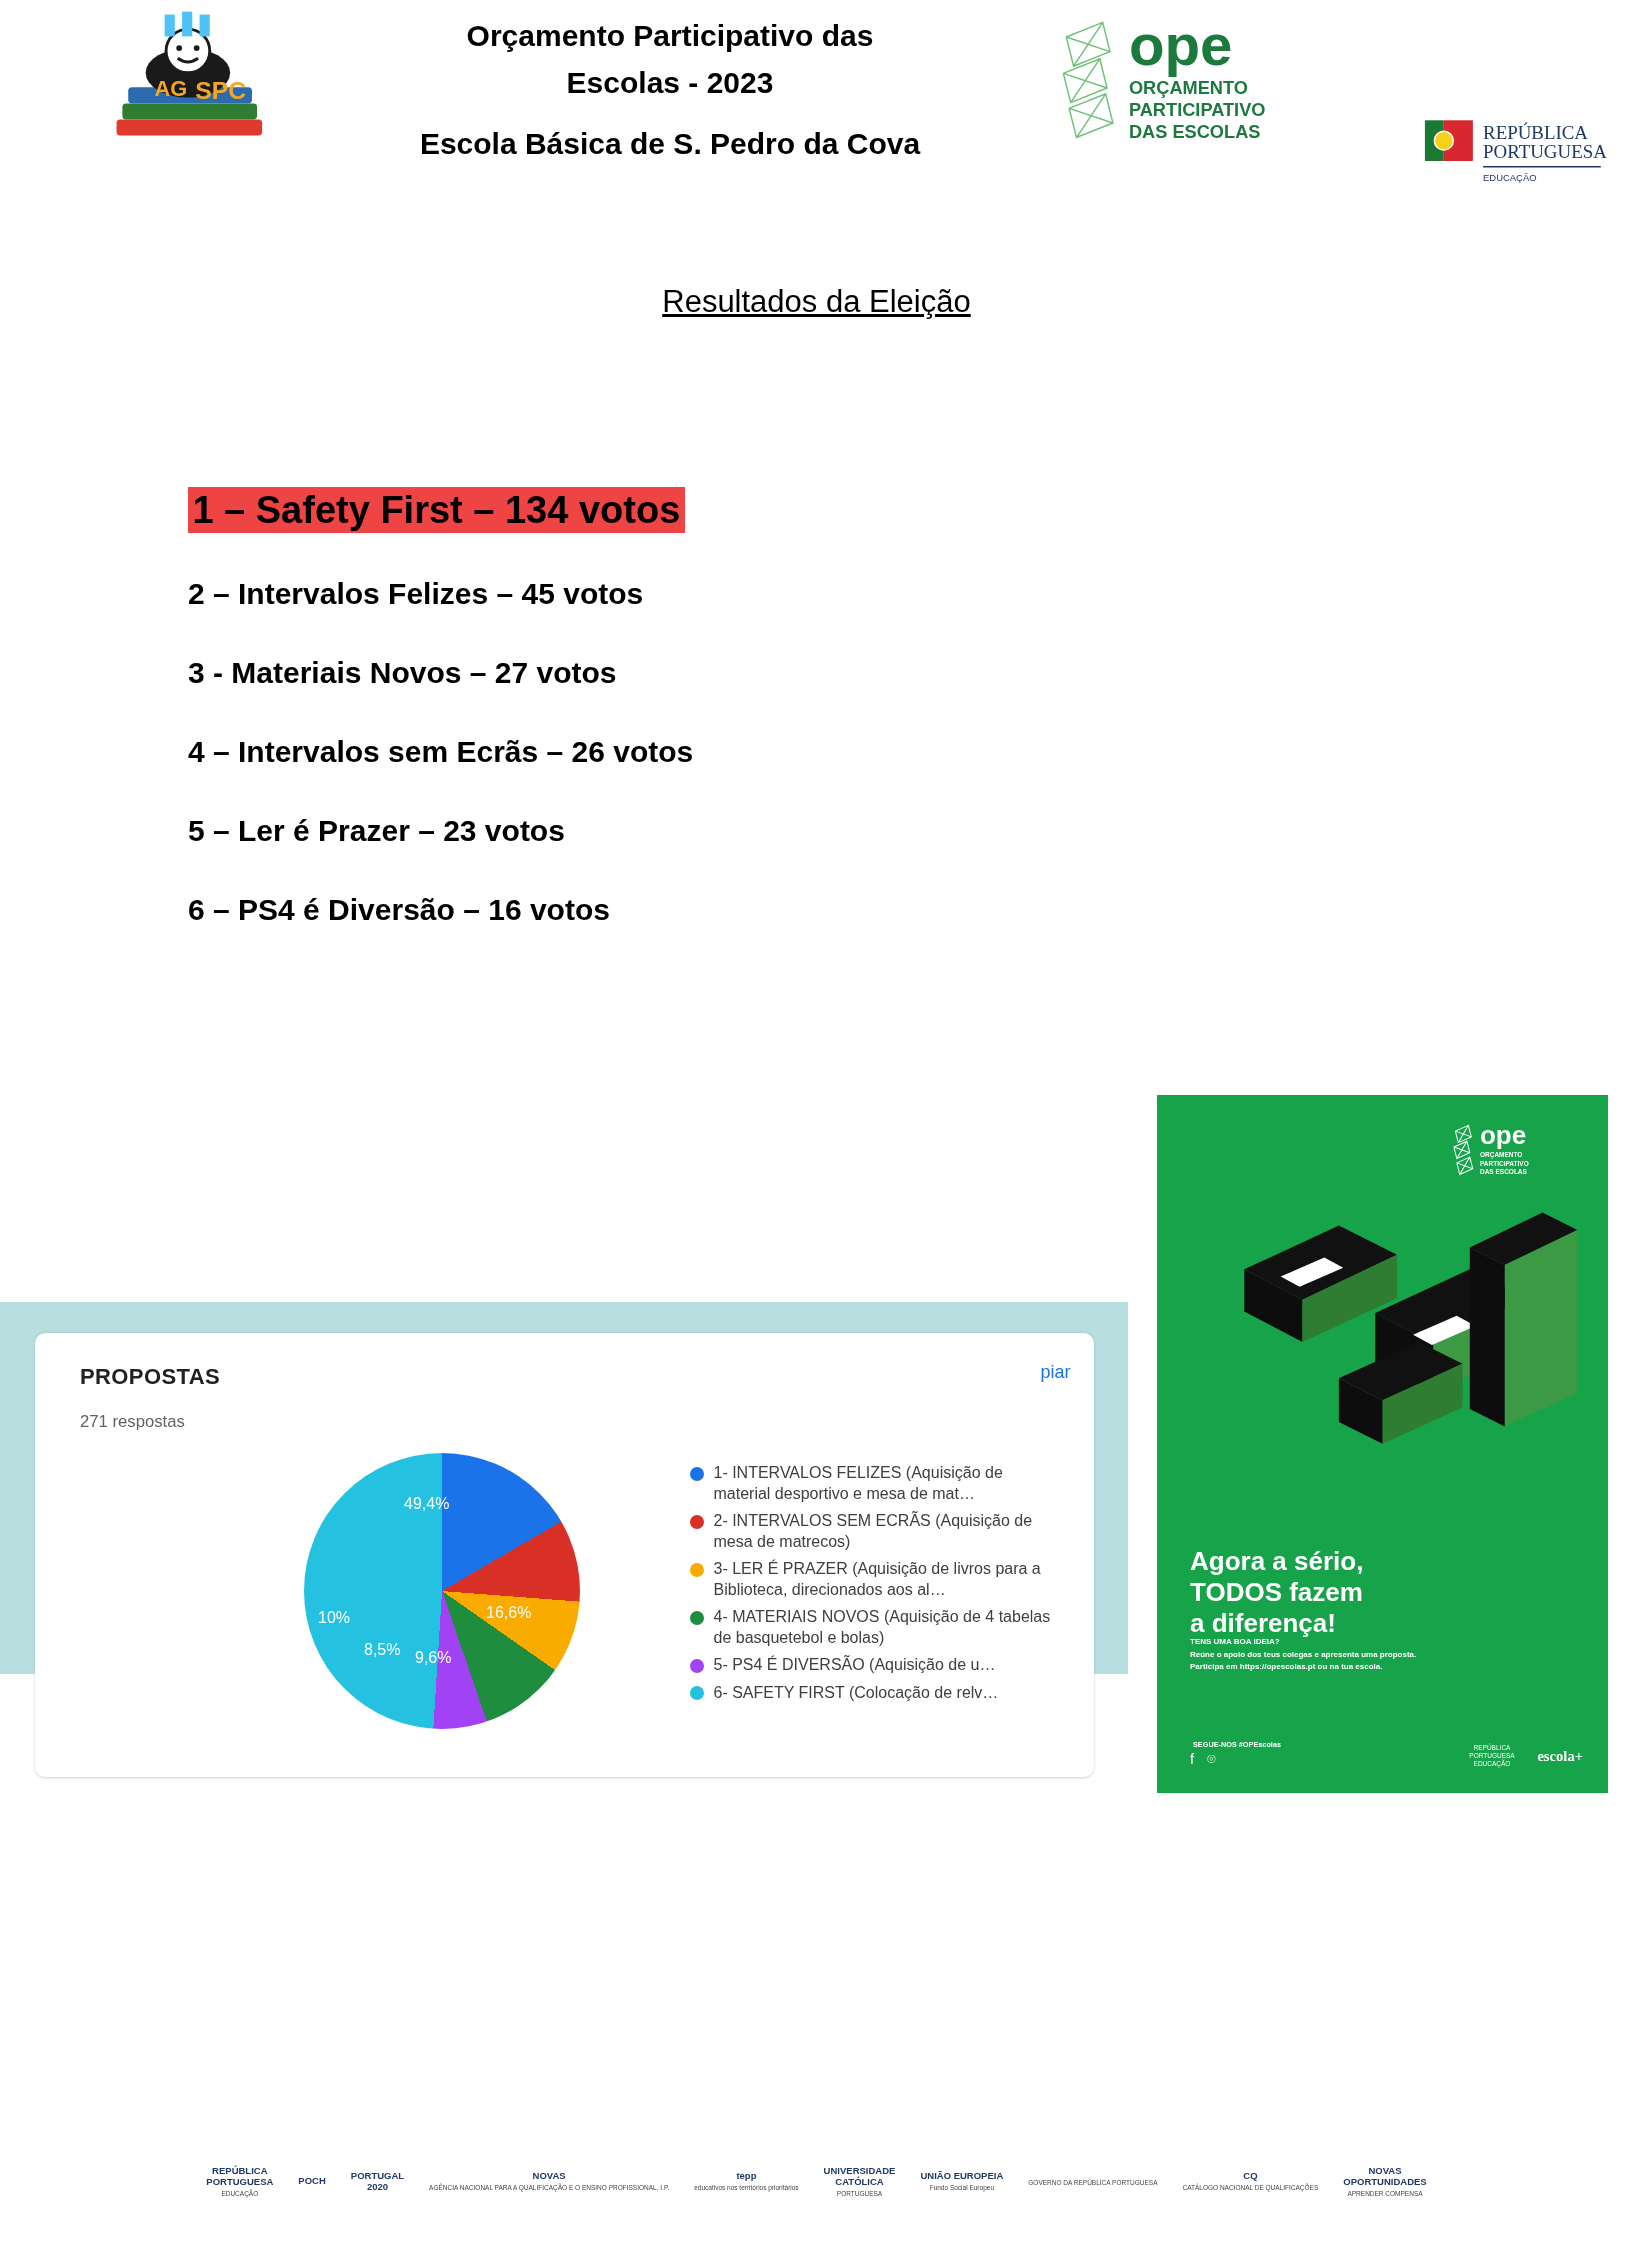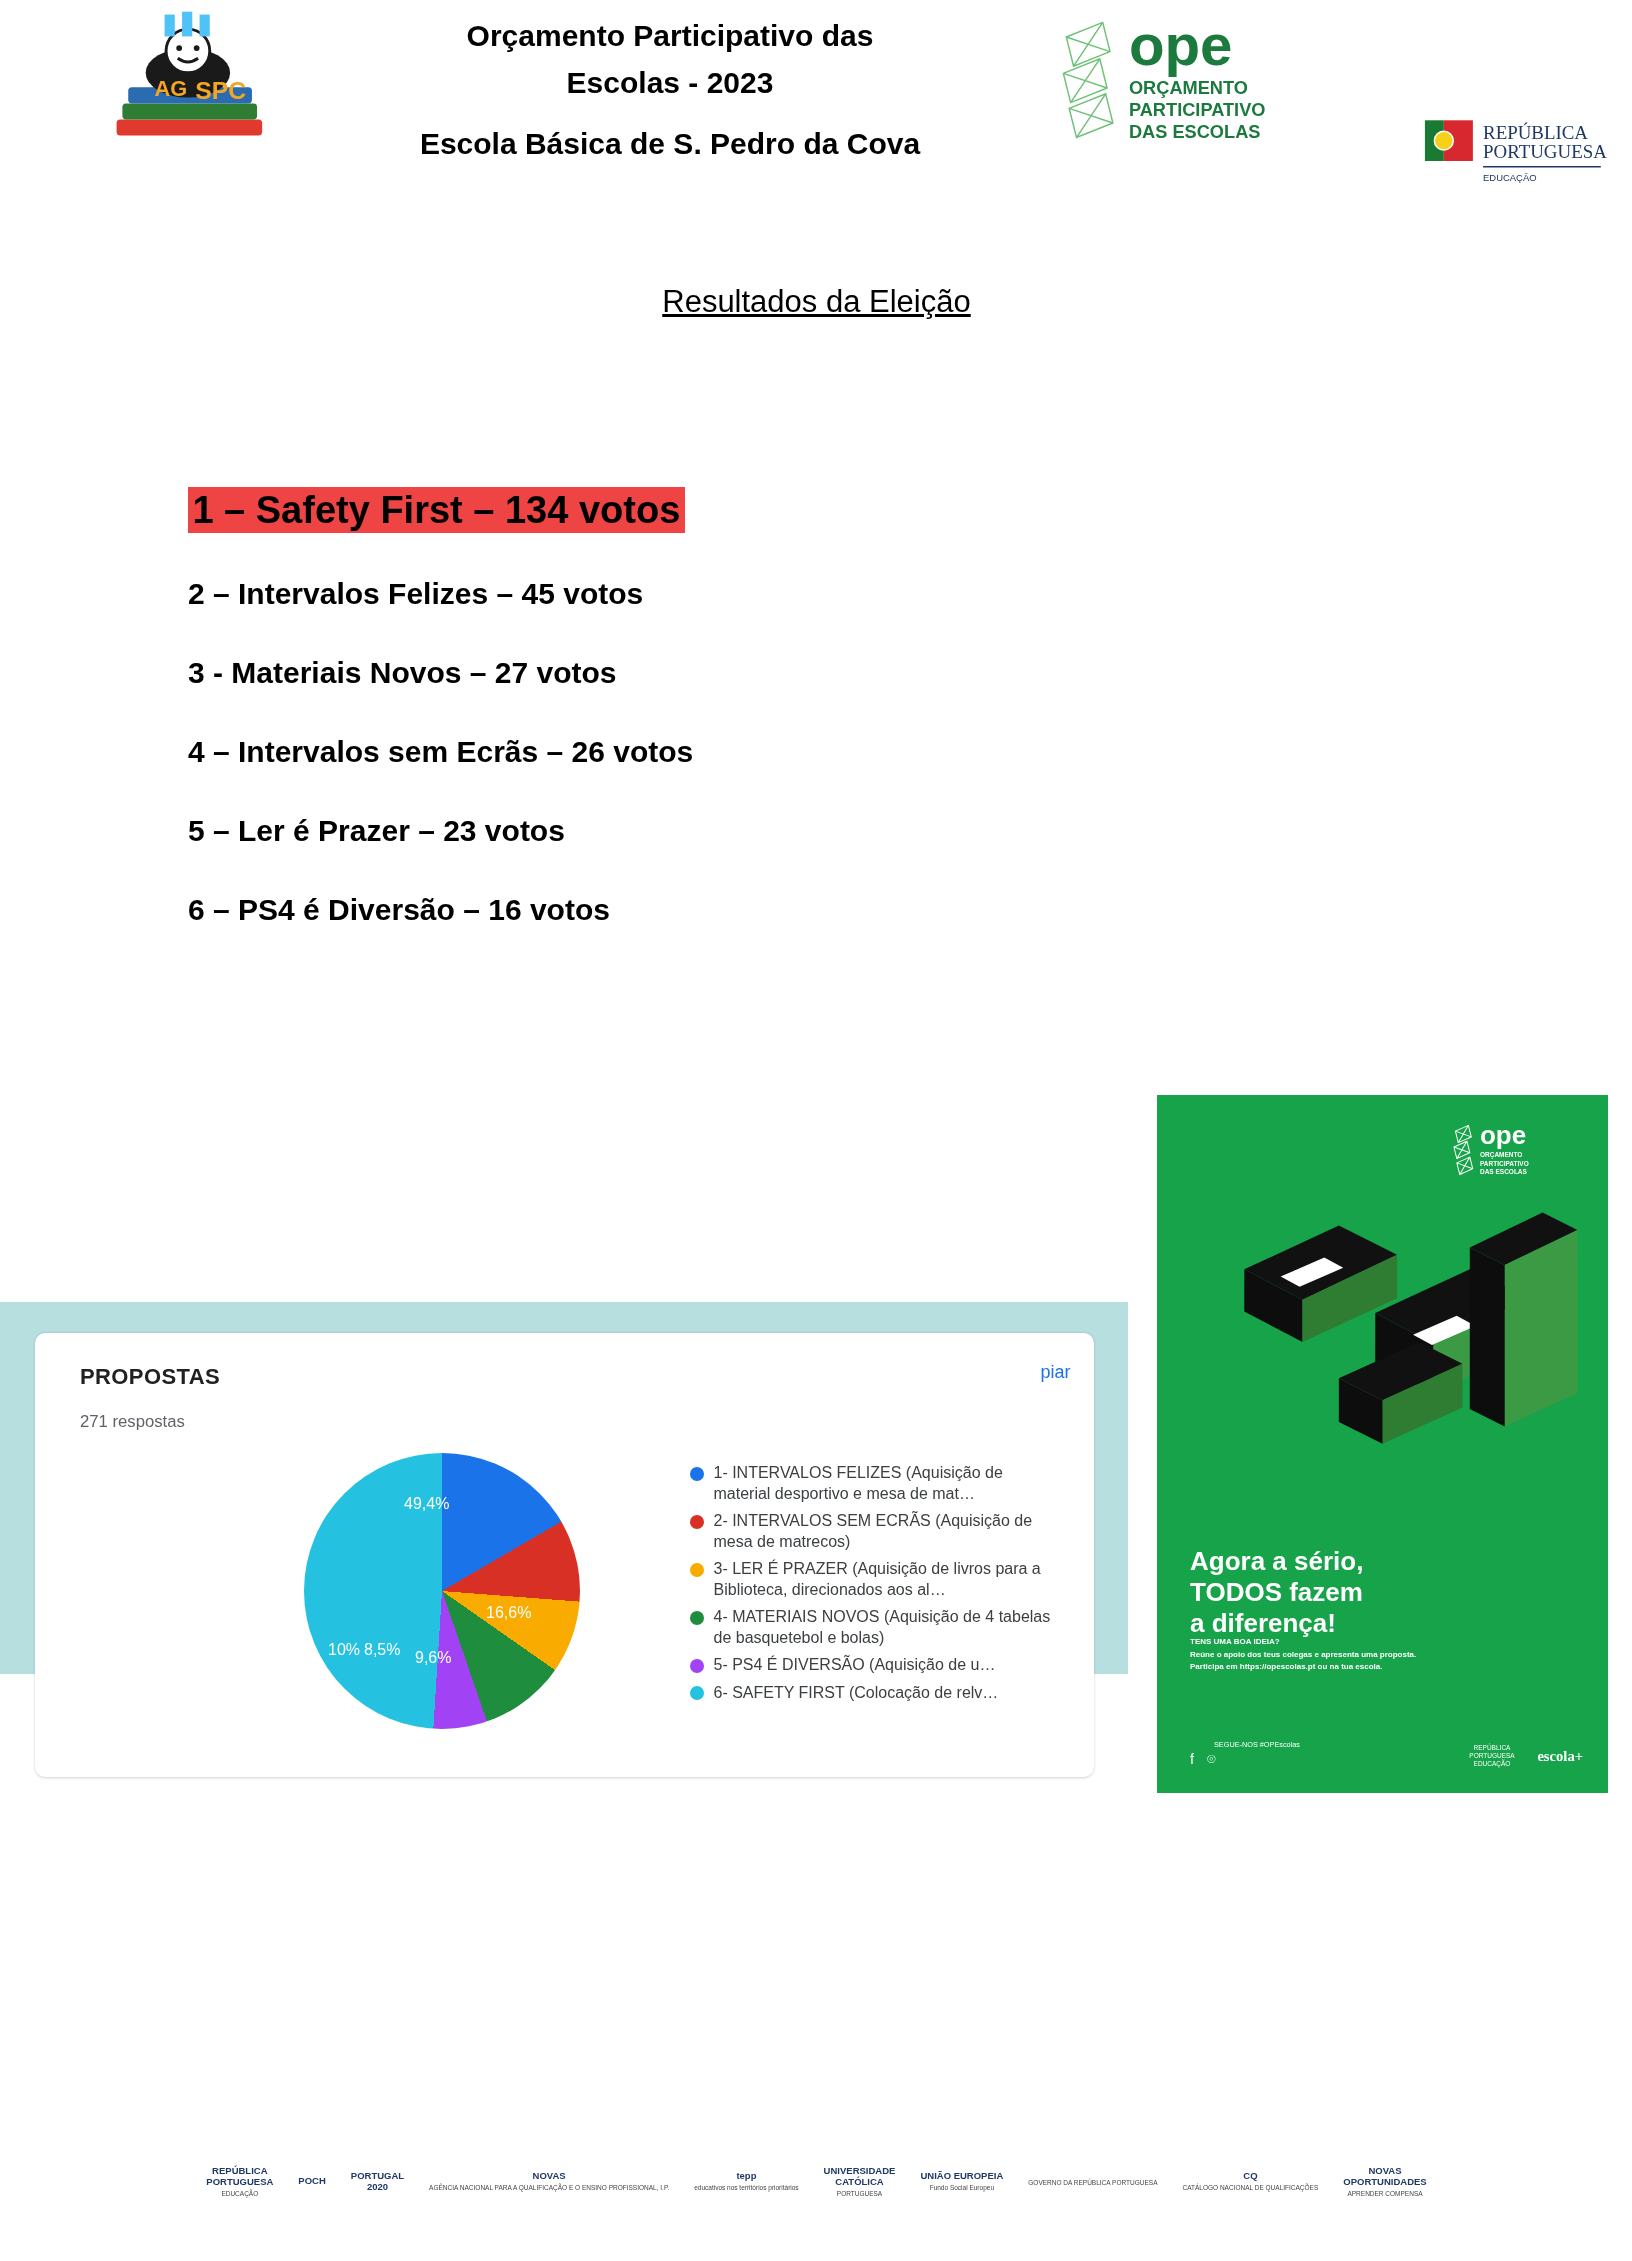--- a/index.html
+++ b/index.html
@@ -146,21 +146,21 @@
   .pie-label {
     position: absolute;
     font-size: 16px;
     color: #ffffff;
     font-weight: 500;
     white-space: nowrap;
   }
   .pl-164 { left: 182px; top: 151px; }
   .pl-96  { left: 111px; top: 196px; }
   .pl-85  { left: 60px;  top: 188px; }
-  .pl-10  { left: 24px;  top: 156px; margin-top: 32px; }
+  .pl-10  { left: 14px;  top: 156px; }
   .pl-494 { left: 100px; top: 42px; }
 
   .legend {
     position: absolute;
     left: 655px; top: 130px;
     width: 378px;
   }
   .legend-row {
     display: flex;
     align-items: flex-start;
@@ -217,23 +217,23 @@
   }
   .poster-q {
     position: absolute;
     left: 33px; top: 542px;
     font-size: 8px;
     color: #ffffff;
     font-weight: bold;
   }
   .poster-social {
     position: absolute;
-    left: 41px; top: 645px;
+    left: 20px; top: 645px;
     font-size: 7.3px; color: #fff;
-    font-weight: normal;
+    font-weight: bold;
     padding-left: 16px;
   }
   .poster-icons {
     position: absolute;
     left: 33px; top: 656px;
     font-size: 14.6px; color: #fff;
     letter-spacing: 4.4px;
   }
   .poster-foot-left {
     position: absolute;

